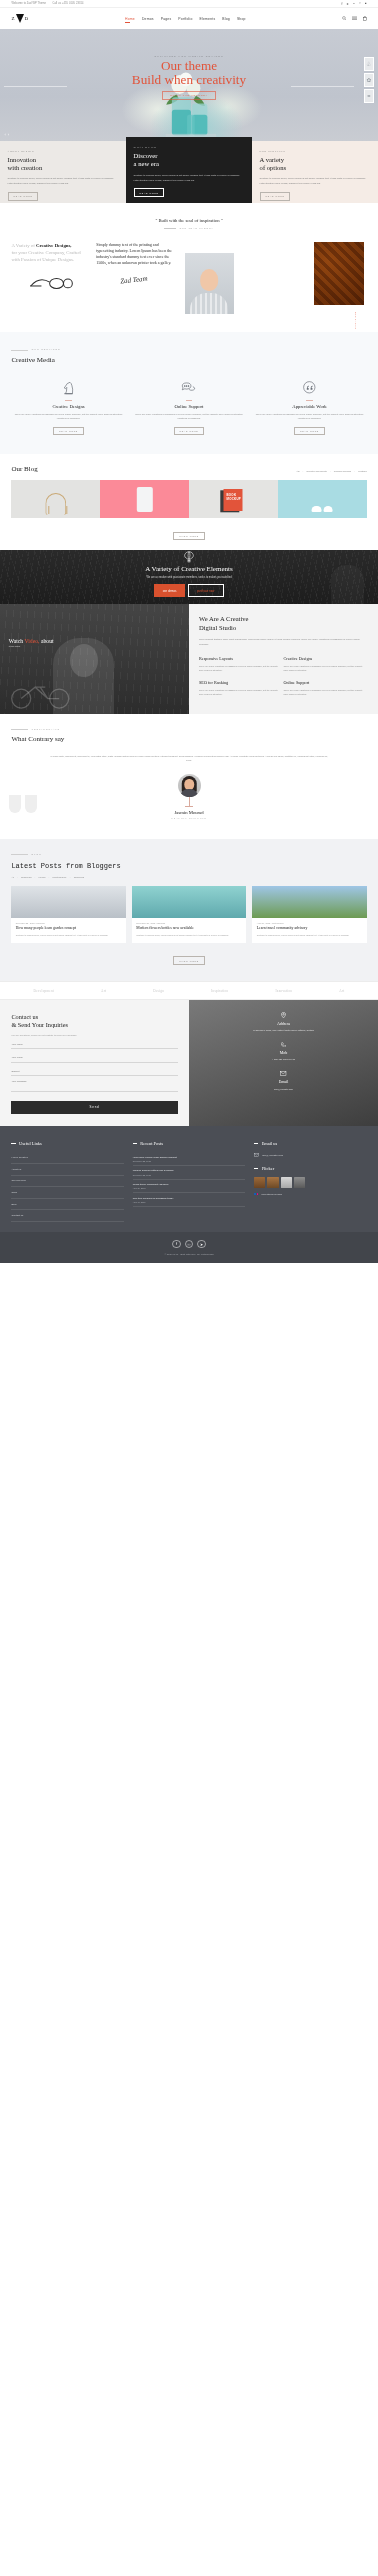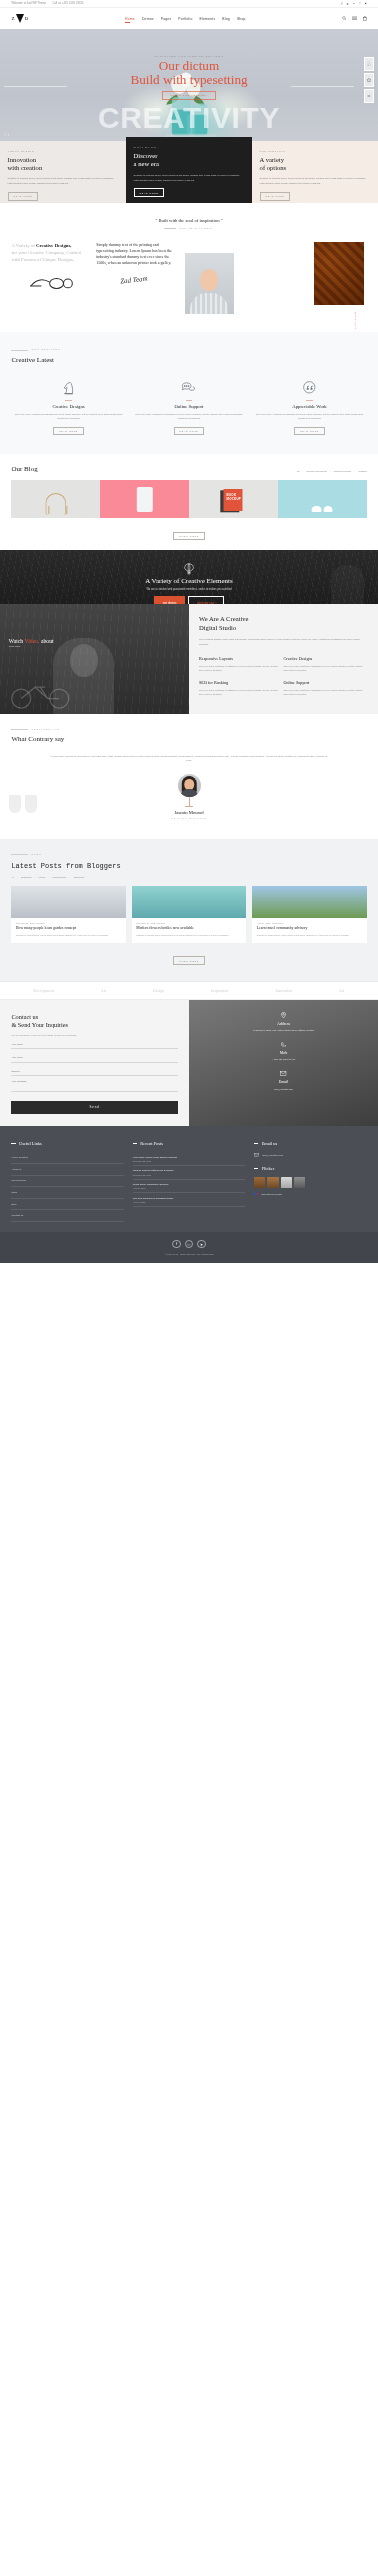--- a/index.html
+++ b/index.html
@@ -117,21 +117,21 @@
   .wk .shoes i{width:9.5px;height:5.7px;background:#fff;border-radius:4.4px 4.4px 1.3px 1.3px;display:block}
   .work-more{text-align:center;padding:7.6px 0 10px}
 
   
   .cta{position:relative;height:54px;background:#252525;overflow:hidden;color:#fff;text-align:center}
   .cta-bg{position:absolute;inset:0;background:
     repeating-linear-gradient(100deg,rgba(255,255,255,.05) 0 0.6px,transparent 0.6px 5.7px),
     repeating-linear-gradient(72deg,rgba(255,255,255,.04) 0 0.6px,transparent 0.6px 8.2px),
     linear-gradient(#2a2a2a,#1d1d1d)}
   .cta-man{position:absolute;right:14px;bottom:0;width:33px;height:39px;background:rgba(255,255,255,.045);border-radius:15px 15px 0 0}
-  .cta-in{position:relative;padding-top:14px}
+  .cta-in{position:relative;padding-top:2px}
   .cta .balloon{height:10px;display:flex;justify-content:center;align-items:center}
   .cta h2{font-family:"Liberation Serif",serif;font-size:7px;font-weight:400;margin-top:2.5px}
   .cta p{font-size:2.6px;color:#d5d5d5;margin-top:3.2px}
   .cta-btns{display:flex;gap:3.2px;justify-content:center;margin-top:5.7px}
   .btn-solid{background:#d9512e;color:#fff;font-size:2.8px;padding:3.2px 8.2px;border:none;cursor:pointer}
   .btn-ghost{background:transparent;color:#d9512e;border:0.6px solid #fff;font-size:2.8px;padding:3.2px 8.2px;cursor:pointer}
 
   
   .studio{display:flex;min-height:95px}
   .studio-left{width:189px;position:relative;background:linear-gradient(#3b3b3b,#2a2a2a);overflow:hidden}
@@ -298,26 +298,25 @@
       <rect x="48" y="46" width="30" height="60" rx="5" fill="#8fd0cf" opacity=".75"></rect>
       <rect x="48" y="66" width="30" height="40" rx="4" fill="#37b0ae" opacity=".8"></rect>
       <rect x="80" y="56" width="24" height="50" rx="5" fill="#9ad6d4" opacity=".75"></rect>
       <rect x="80" y="74" width="24" height="32" rx="4" fill="#3bb3b0" opacity=".8"></rect>
       <rect x="72" y="74" width="12" height="32" rx="3" fill="#63c4c2" opacity=".7"></rect>
       <rect x="38" y="104" width="80" height="16" fill="#cfd3d8" opacity=".5"></rect>
     </g>
   </svg>
   <div class="hero-rule l"></div>
   <div class="hero-rule r"></div>
-  <div class="hero-big">CREATIVITY</div>
   <div class="hero-inner">
     <div class="hero-kicker">OPTIMIZED FOR MOBILE DEVICES</div>
     <div class="hero-h1 serif">
-      <div>Our dictum</div>
-      <div>Build with typesetting</div>
+      <div>Our theme</div>
+      <div>Build when creativity</div>
     </div>
     <button class="hero-btn">START THE JOURNEY</button>
   </div>
   <div class="hero-thumbs">
     <div class="th">♧</div>
     <div class="th">✿</div>
     <div class="th">⚭</div>
   </div>
   <div class="hero-arrows">
     <span>‹</span>
@@ -388,21 +387,21 @@
       <div class="body"></div>
     </div>
     <div class="v-tag">ZAD THEME</div>
   </div>
 </div>
 
 <div class="services">
   <div class="sec-kick">
       <span>OUR SERVICES</span>
     </div>
-  <div class="sec-h">Creative Latest</div>
+  <div class="sec-h">Creative Media</div>
   <div class="svc-row">
     <div class="svc">
       <div class="ico">
         <svg width="11.4" height="14" viewBox="0 0 18 22" fill="none" stroke="#6b7078" stroke-width="1.1">
           <path d="M11 2 q-5 1 -7 6 l-2 3 2 1 2-2 q0 7 -2 10 h11 q1-8 -1-13 q-1-4 -3-5z"></path>
           <path d="M2 20 h13" stroke-width="1.4"></path>
         </svg>
       </div>
       <div class="dash"></div>
       <div class="name serif">Creative Designs</div>

